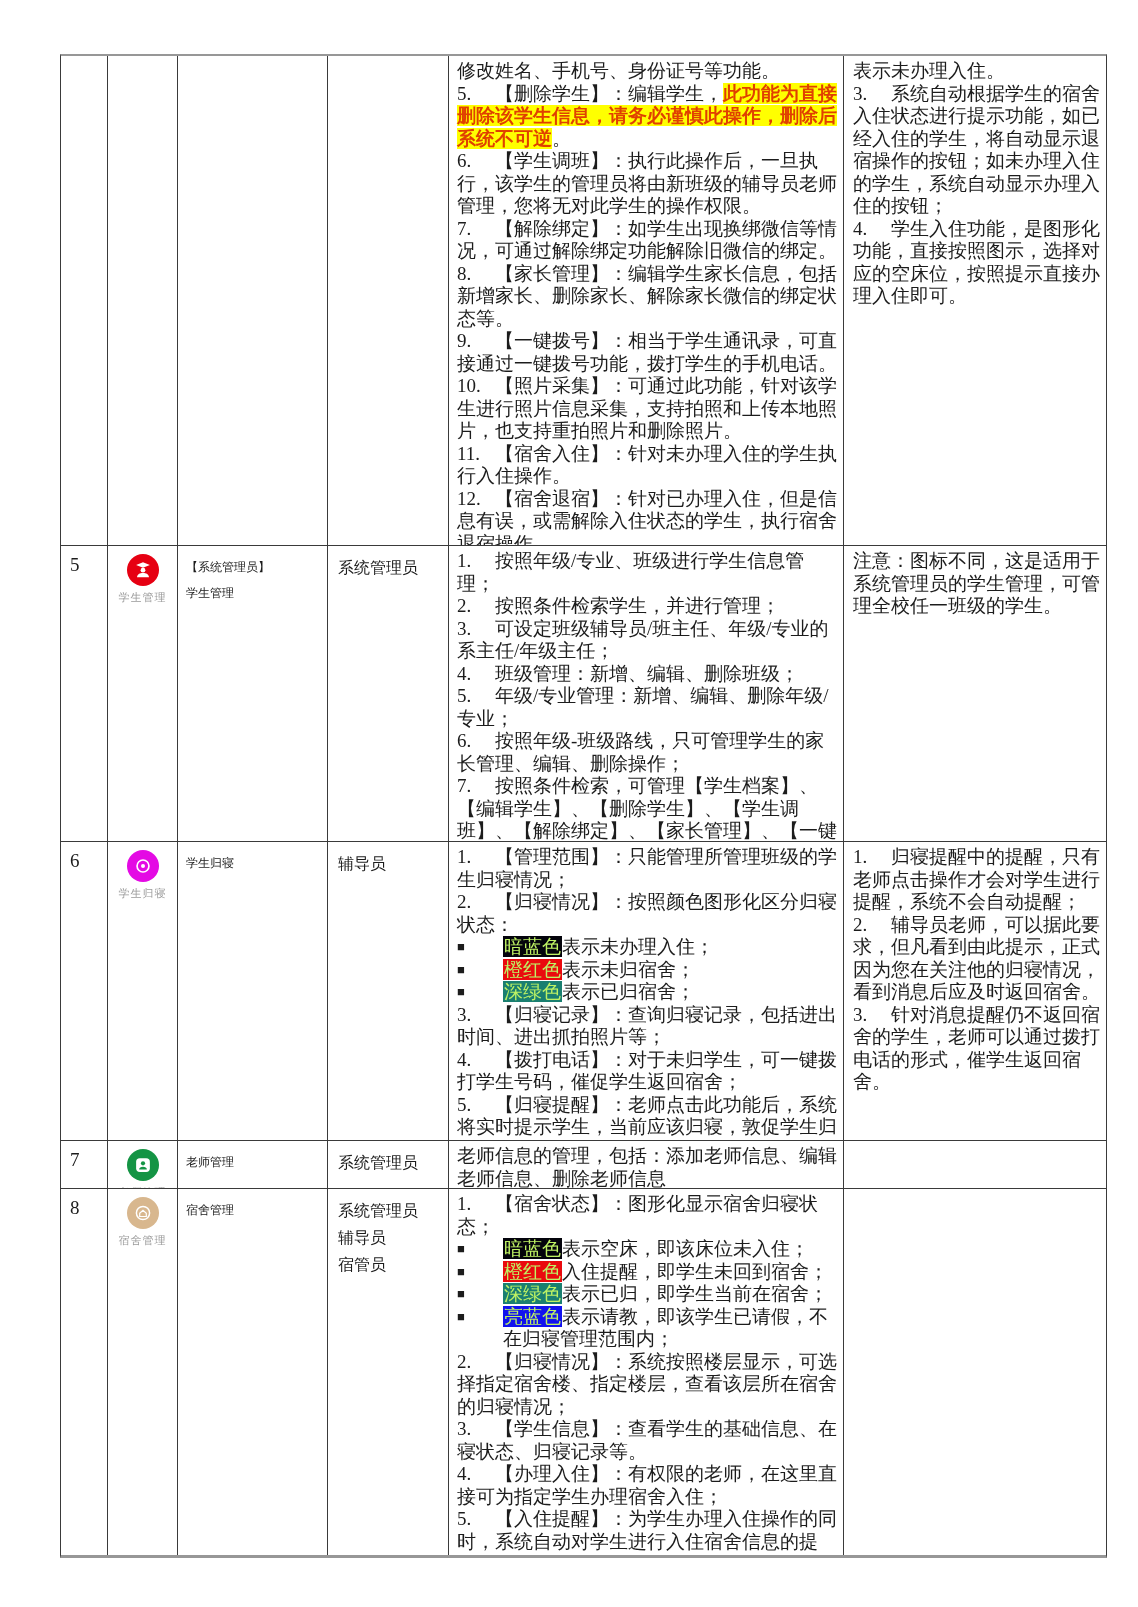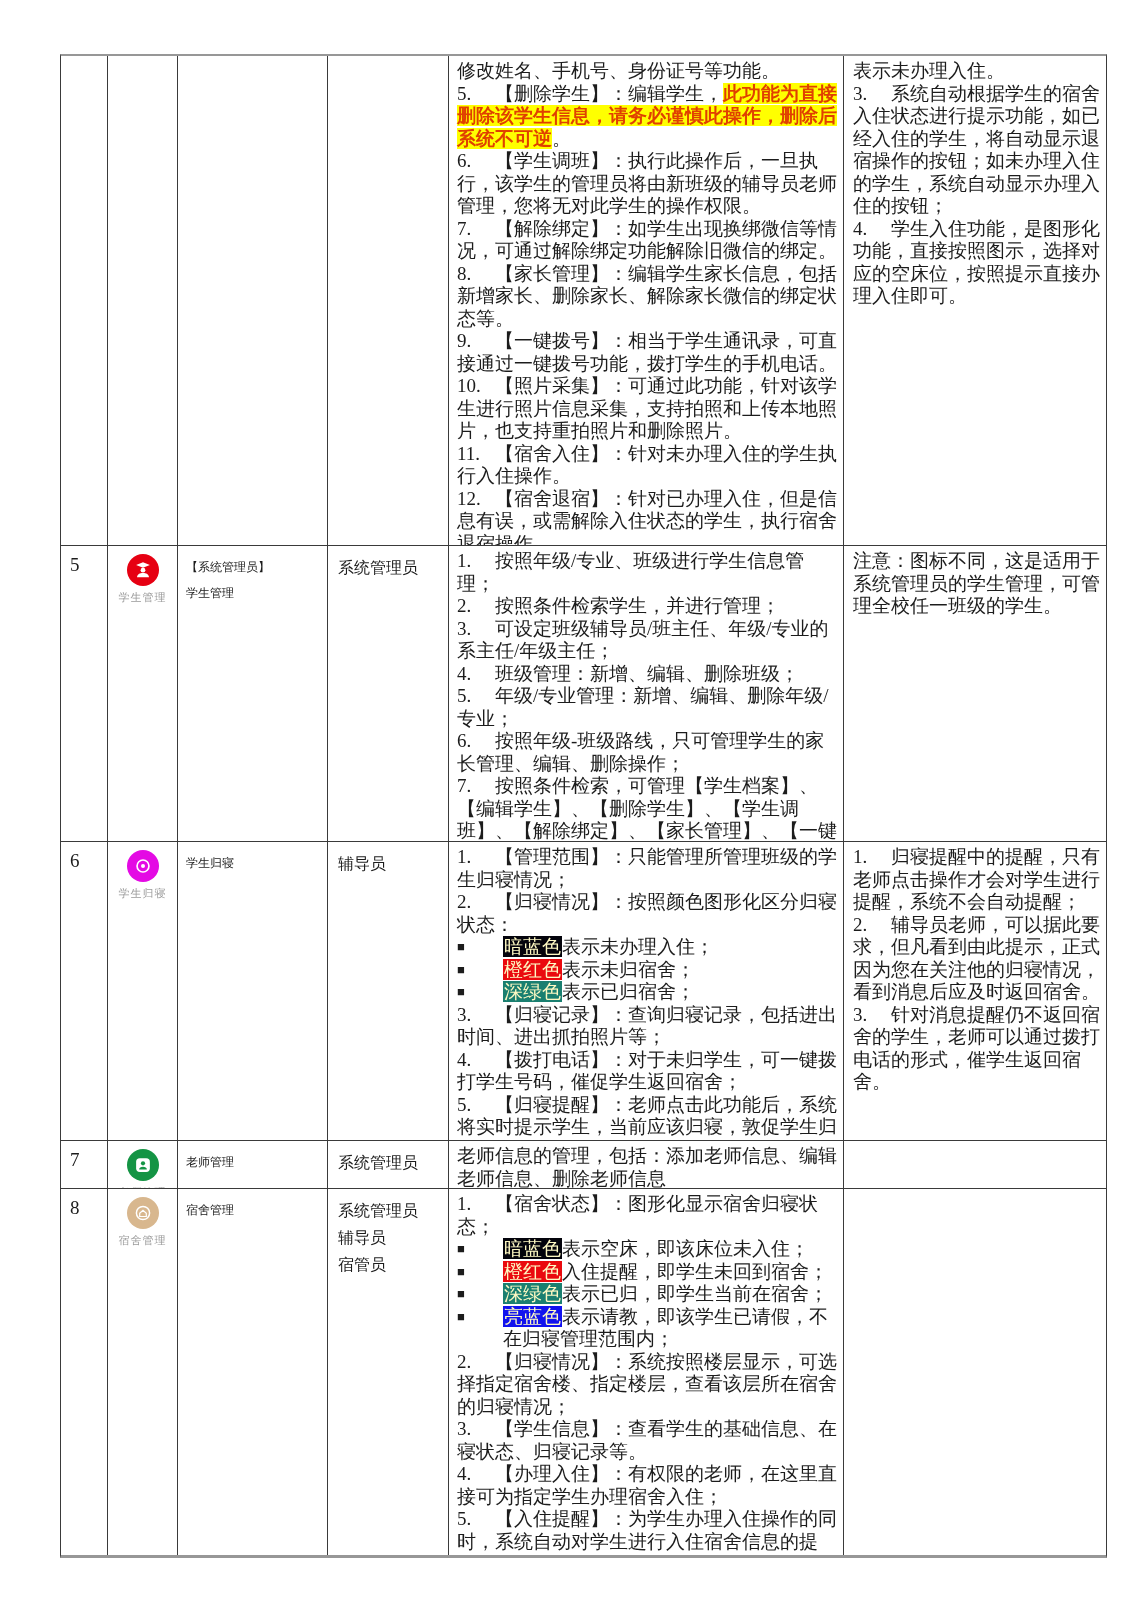--- a/index.html
+++ b/index.html
@@ -20,21 +20,21 @@
   .name-cell{padding:8px 4px 0 8px;font-size:12px;line-height:26px;}
   .role-cell{padding:8px 4px 0 10px;font-size:16px;line-height:27px;}
   .desc-cell{padding:4px 4px 0 8px;}
   .notes-cell{padding:4px 6px 0 9px;}
   .para{font-size:19px;line-height:22.5px;word-break:break-all;}
   .mk{display:inline-block;width:38px;}
   .mk.bullet{width:46px;font-size:13px;vertical-align:1px;}
   .para.hang{position:relative;padding-left:46px;}
   .para.hang .mk{position:absolute;left:0;top:0;width:auto;}
   .hl{background:#ffff00;color:#e04000;font-weight:bold;}
-  .chip{color:#fef9c3;padding:0 1px;}
+  .chip{color:#bef264;padding:0 1px;}
 </style>
 </head>
 <body>
 
 <div class="page">
   <div class="doc-table">
       <div class="trow" style="height: 489px;">
         <div class="cell num-cell" style="width: 46px;"></div>
         <div class="cell icon-cell" style="width: 70px;"></div>
         <div class="cell name-cell" style="width: 150px;"></div>

